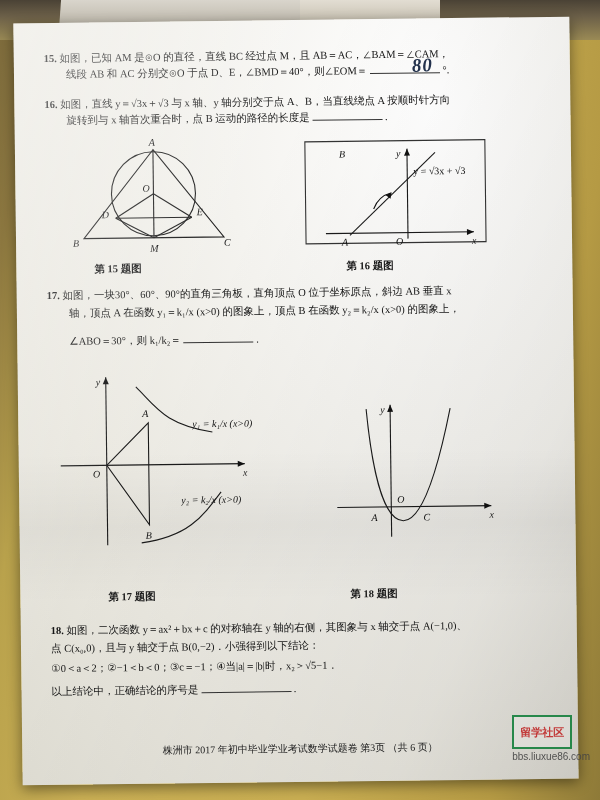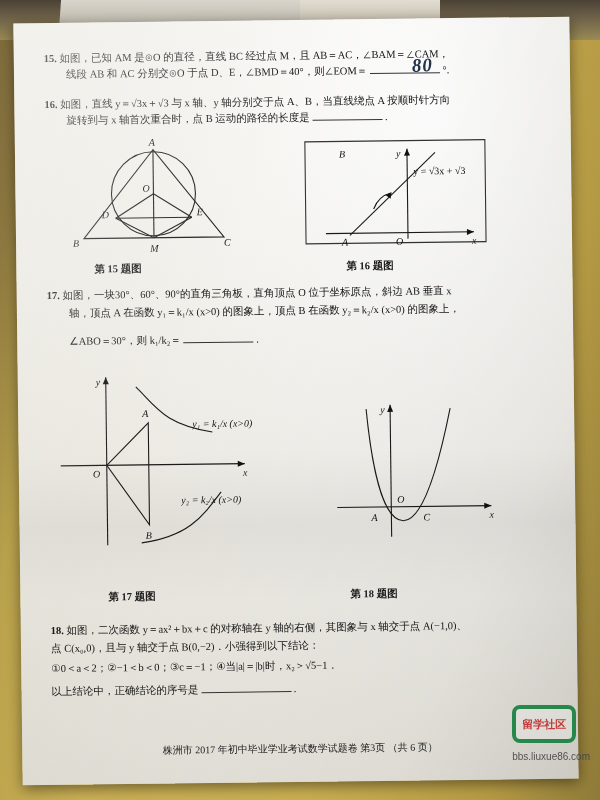--- a/index.html
+++ b/index.html
@@ -69,26 +69,26 @@
   .footer{
     position:absolute;left:0;bottom:26px;width:556px;text-align:center;
     font-size:10px;color:#222;
   }
   svg{display:block;}
   
   .wm{
     position:absolute;right:10px;bottom:38px;text-align:center;opacity:.9;
   }
   .wm-box{
-    width:56px;height:30px;border:4px solid #15803d;border-radius:8px;
+    width:56px;height:30px;border:2px solid #15803d;border-radius:0;
     color:#c12b2b;font-size:11px;font-weight:bold;line-height:13px;
     display:flex;align-items:center;justify-content:center;flex-wrap:wrap;
     font-family:"Liberation Sans",sans-serif;background:rgba(255,255,255,.25);
   }
-  .wm-txt{font-size:10px;color:#444;margin-top:8px;font-family:"Liberation Sans",sans-serif;}
+  .wm-txt{font-size:10px;color:#444;margin-top:2px;font-family:"Liberation Sans",sans-serif;}
 </style>
 </head>
 <body>
 
 <div class="desk"></div>
 <div class="desk-top"></div>
 <div class="desk-topwhite"></div>
 <div class="desk-topwhite2"></div>
 
 <div class="sheet">

